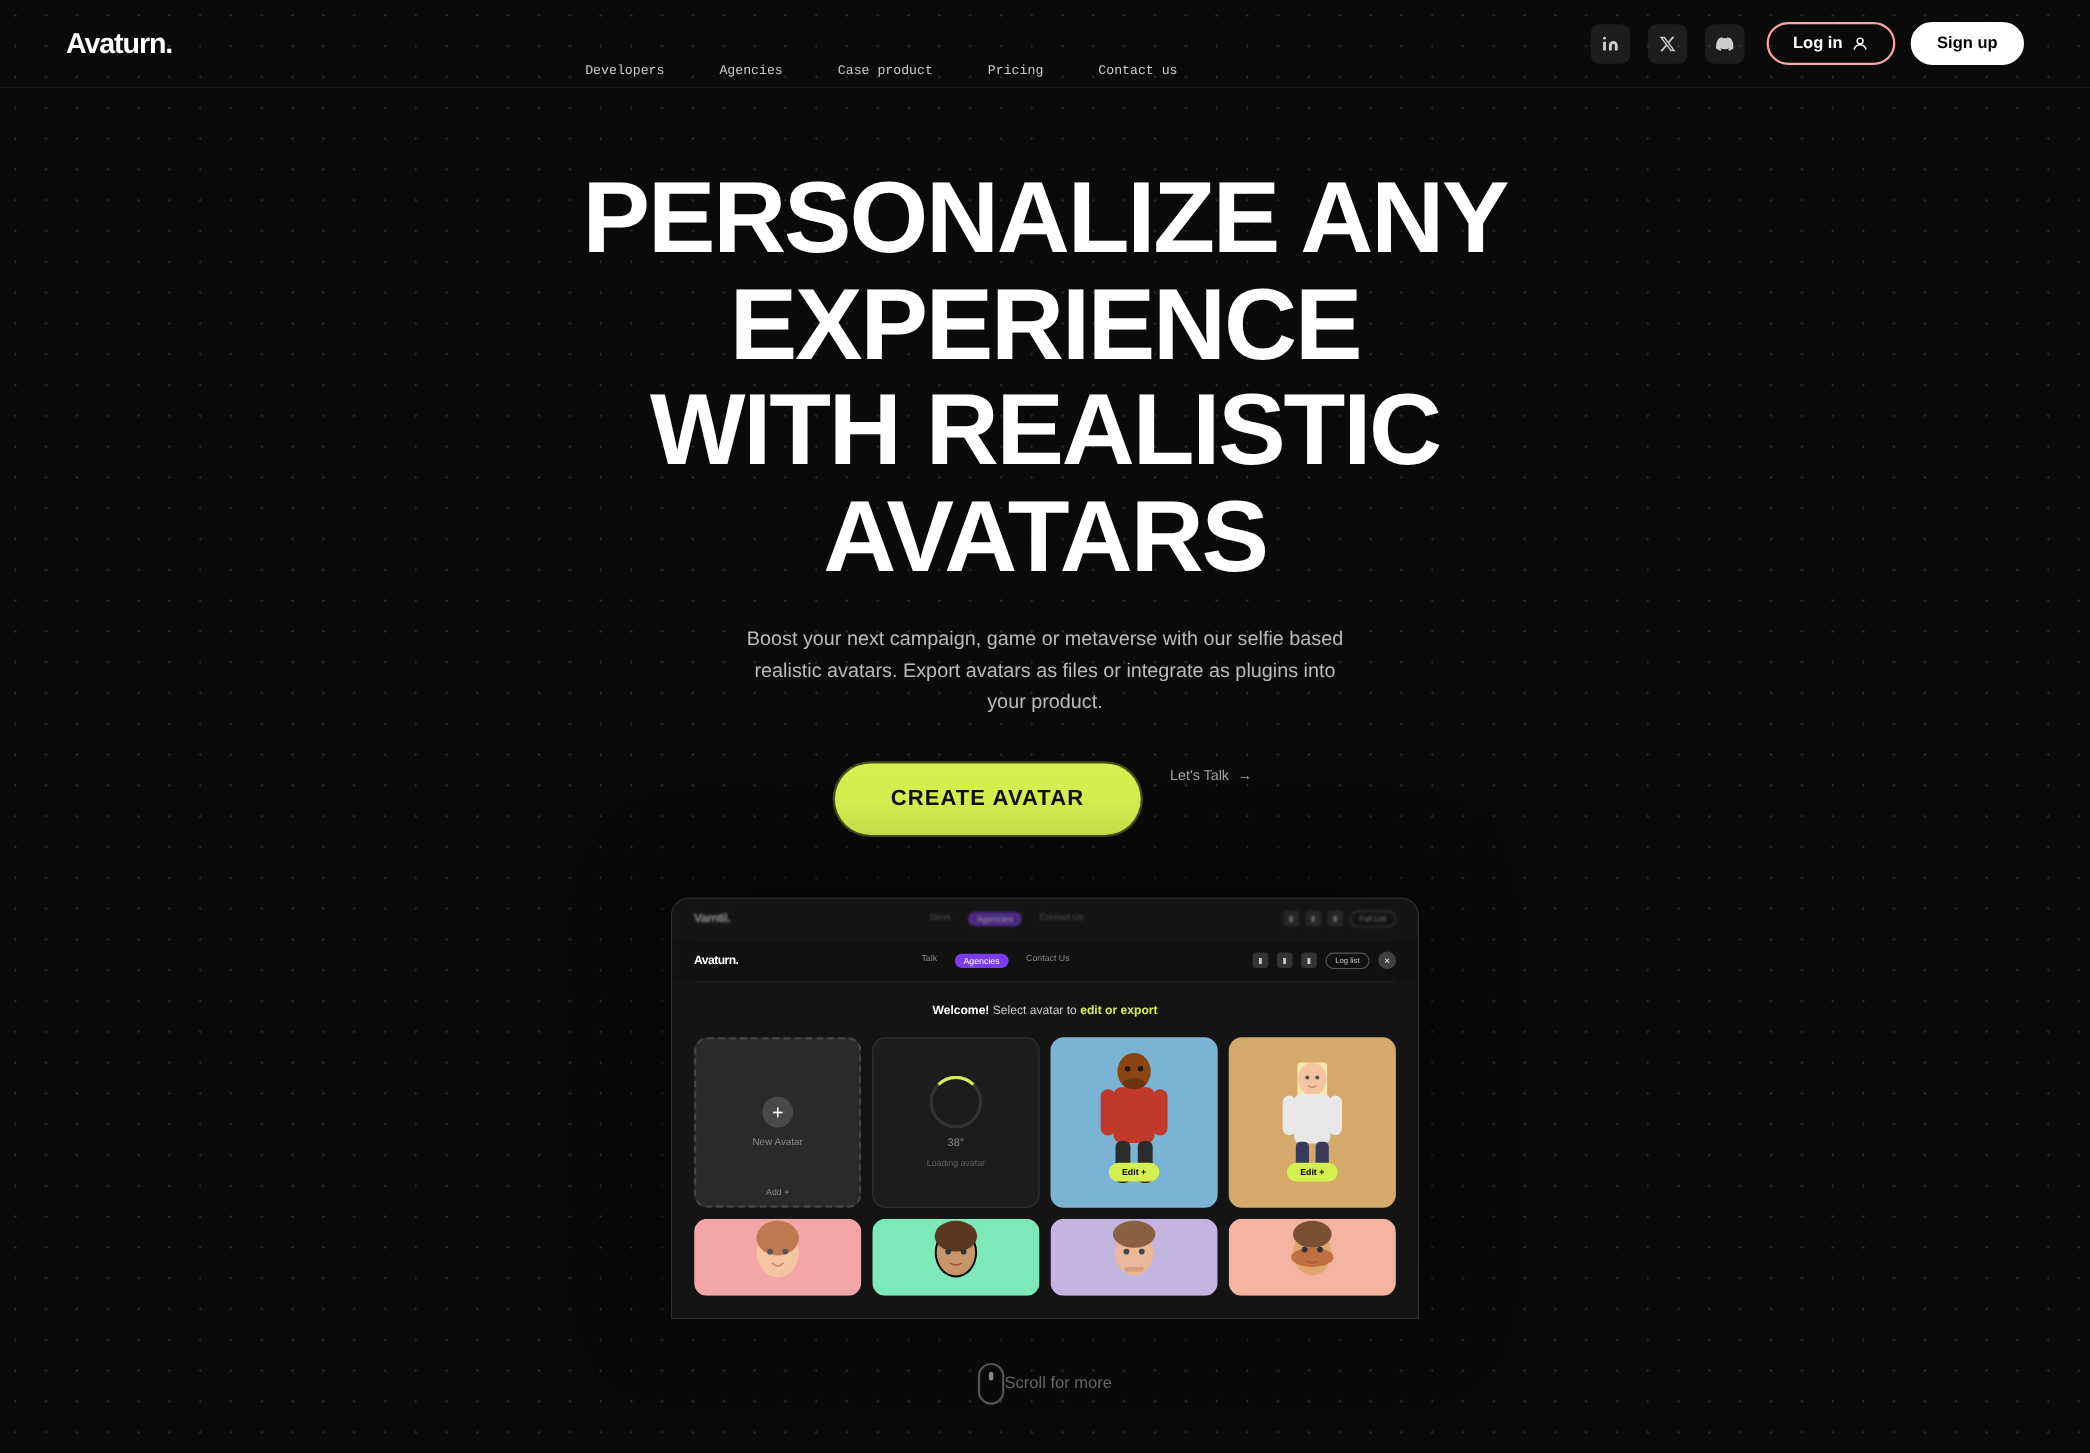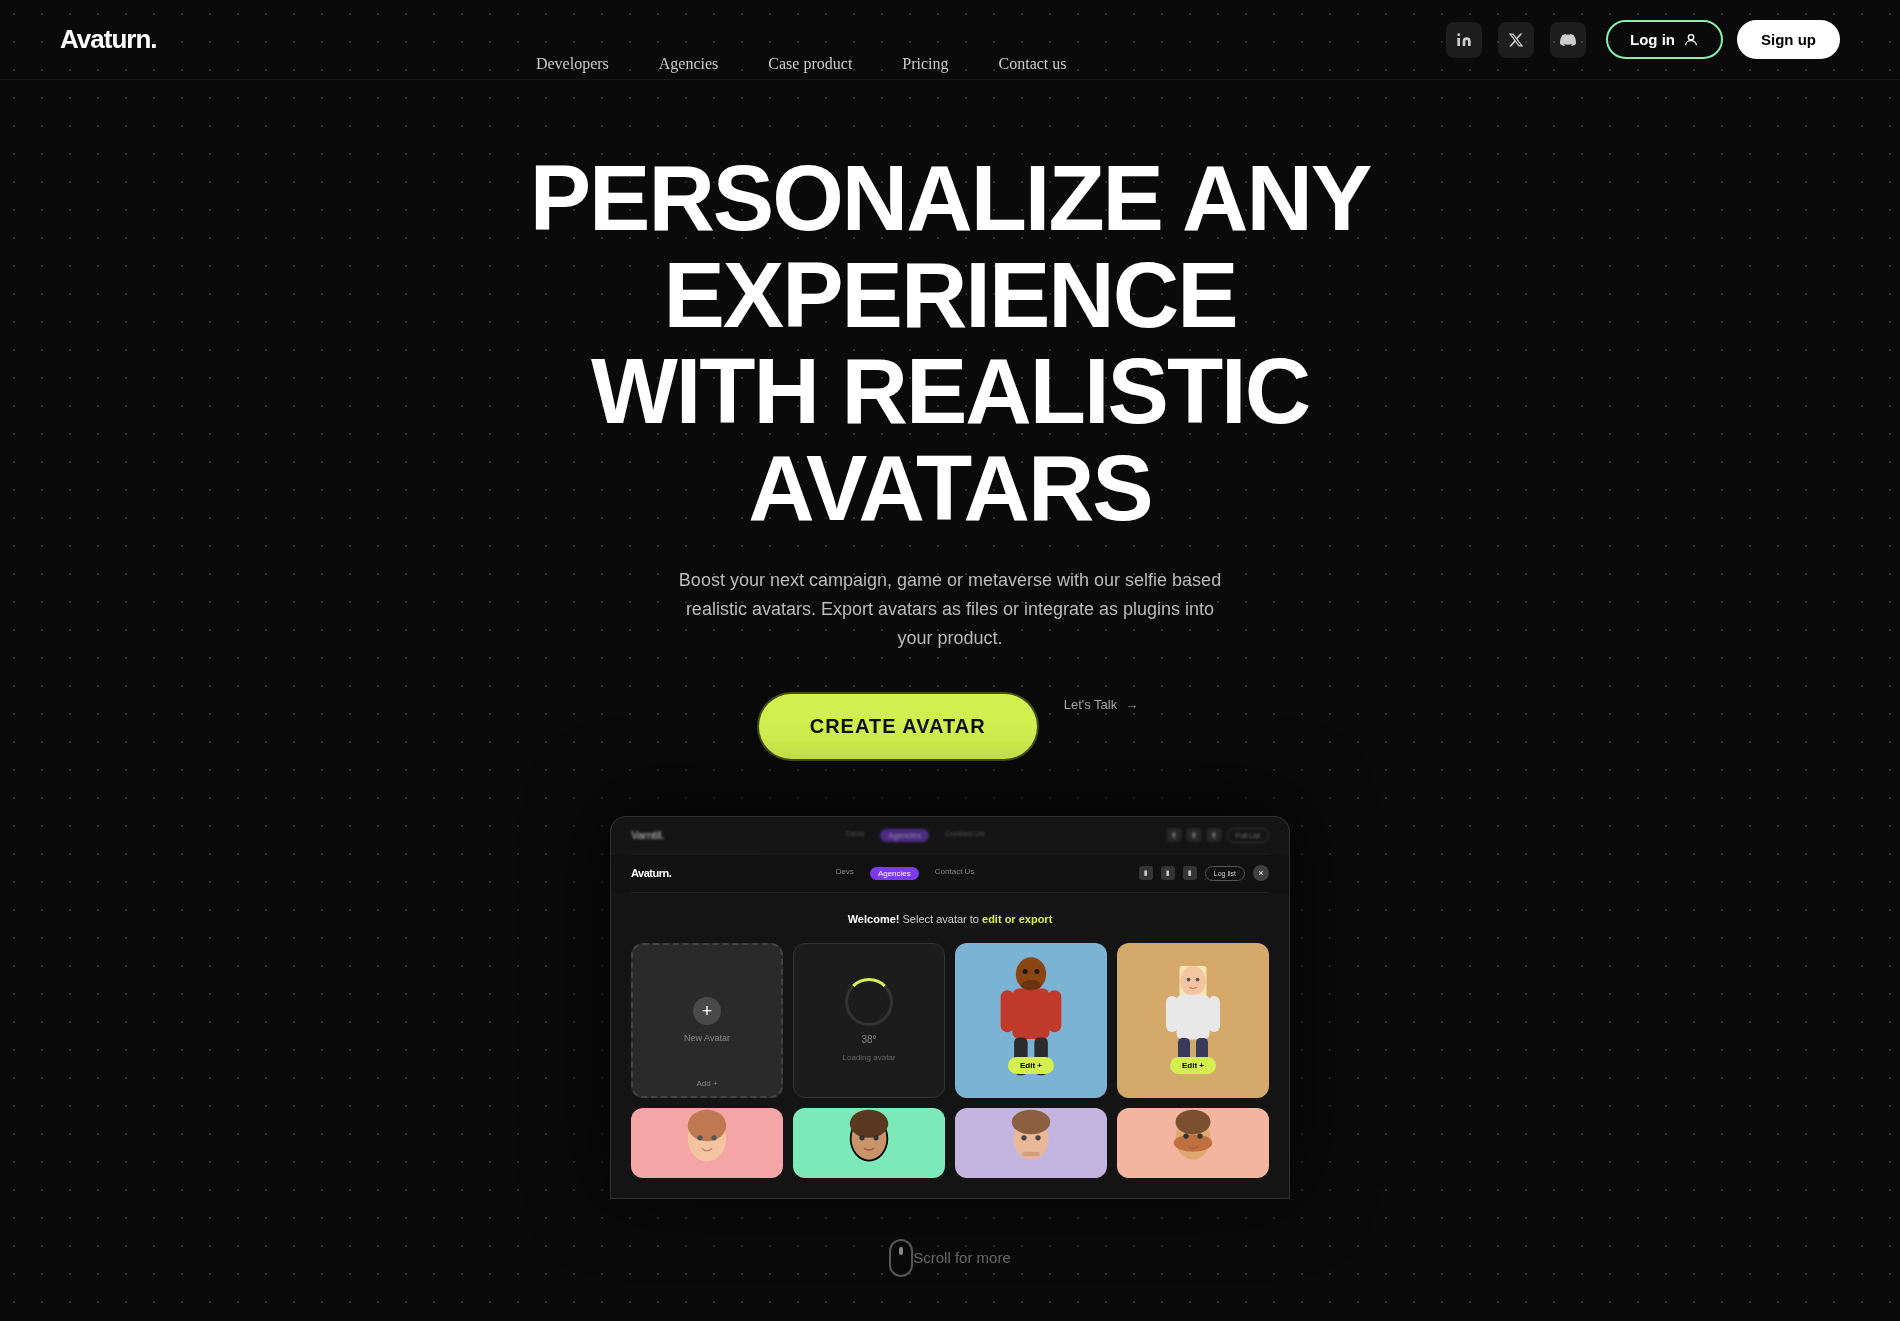--- a/index.html
+++ b/index.html
@@ -43,23 +43,23 @@
     }
 
     .nav-links {
       display: flex;
       gap: 50px;
       align-items: center;
     }
 
     .nav-link {
       color: #ccc;
-      font-size: 16px;
+      font-size: 12px;
       font-weight: 400;
-      font-family: Liberation Serif, serif;
+      font-family: Liberation Mono, monospace;
       cursor: pointer;
       text-decoration: none;
       margin-top: 48px;
     }
 
     .nav-social {
       display: flex;
       align-items: center;
       gap: 16px;
     }
@@ -80,21 +80,21 @@
     .nav-actions {
       display: flex;
       align-items: center;
       gap: 14px;
     }
 
     .btn-login {
       display: flex;
       align-items: center;
       gap: 8px;
-      border: 2px solid #86efac;
+      border: 2px solid #fca5a5;
       background: transparent;
       color: #fff;
       padding: 9px 22px;
       border-radius: 30px;
       font-size: 15px;
       font-weight: 700;
       cursor: pointer;
       font-family: Arial, sans-serif;
     }
 
@@ -557,21 +557,21 @@
           <span class="preview-social-dot">▮</span>
           <span class="preview-btn-login">Full List</span>
         </div>
       </div>
     </div>
 
     <div class="preview-nav">
       <div class="preview-nav-row">
         <span class="preview-logo-text">Avaturn.</span>
         <div class="preview-nav-links">
-          <span class="preview-nav-link">Devs</span>
+          <span class="preview-nav-link">Talk</span>
           <span class="preview-nav-link active">Agencies</span>
           <span class="preview-nav-link">Contact Us</span>
         </div>
         <div class="preview-nav-social" style="align-items:center;gap:8px;">
           <span class="preview-social-dot">▮</span>
           <span class="preview-social-dot">▮</span>
           <span class="preview-social-dot">▮</span>
           <span class="preview-btn-login">Log list</span>
           <div class="close-btn">×</div>
         </div>

